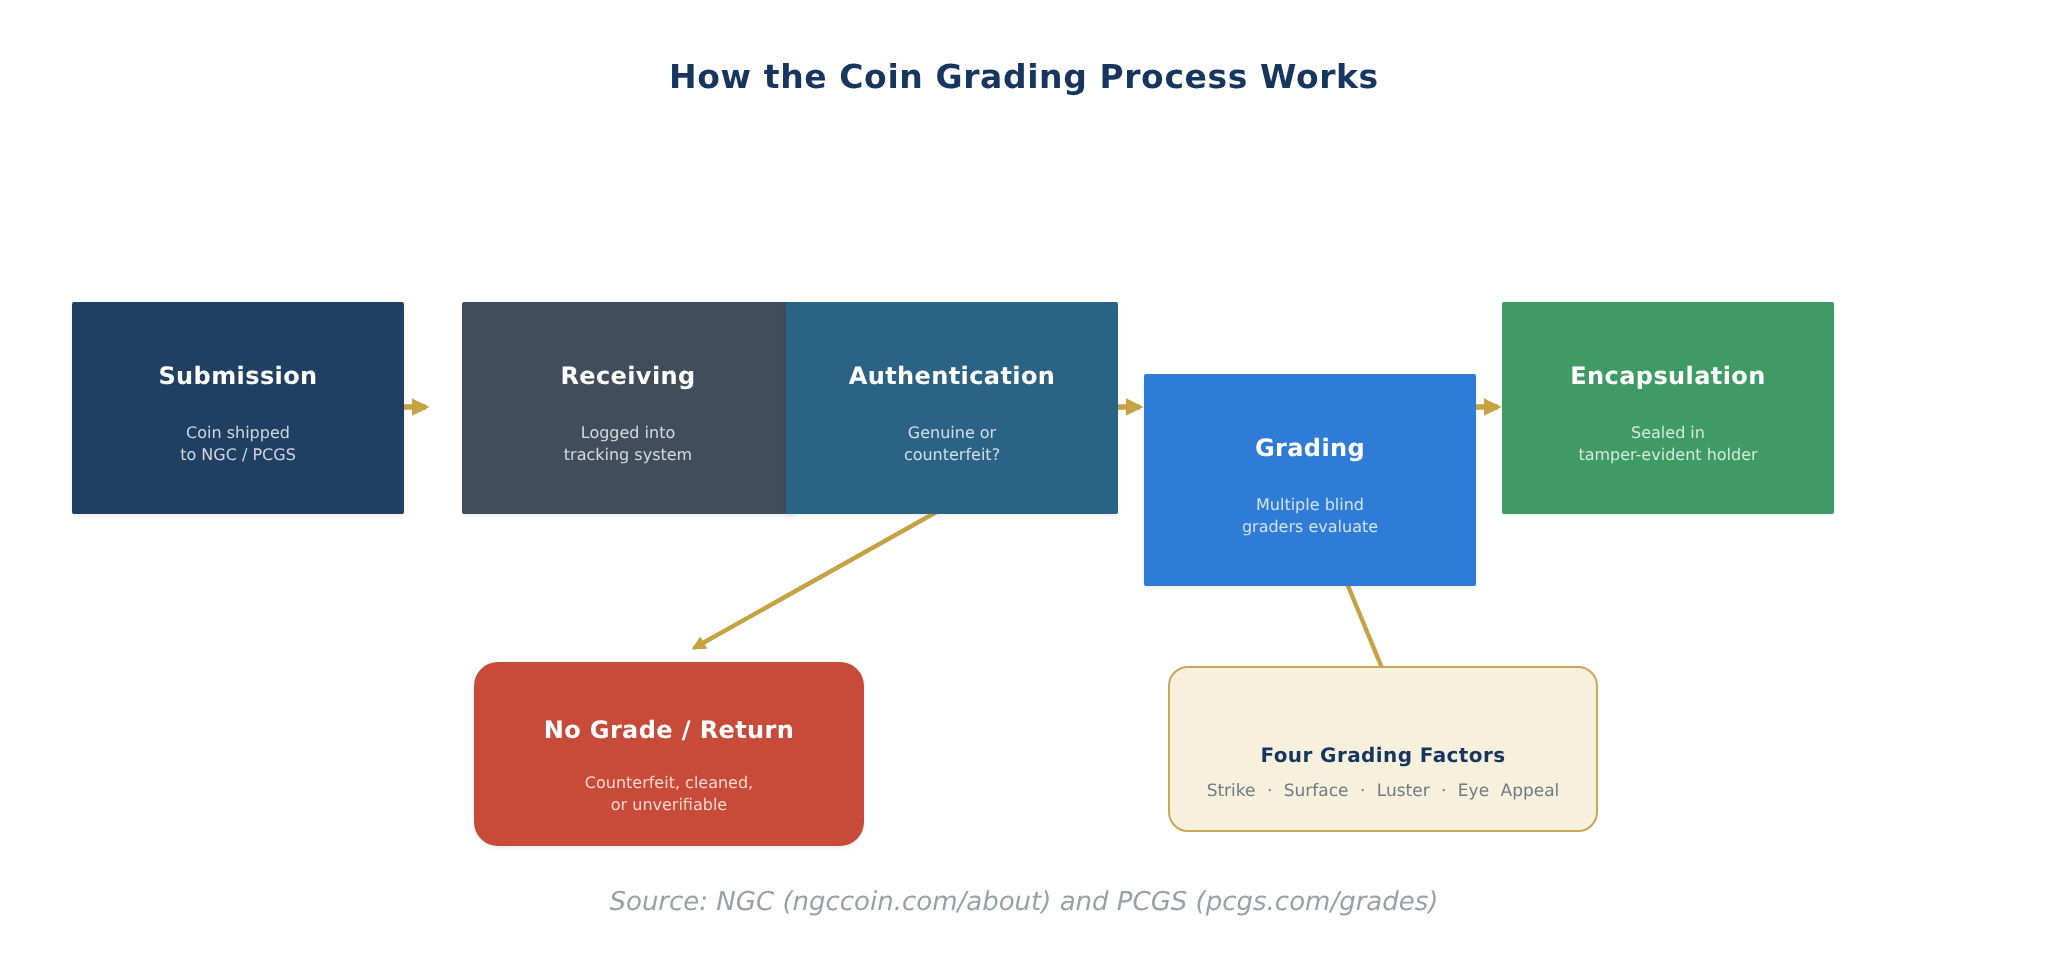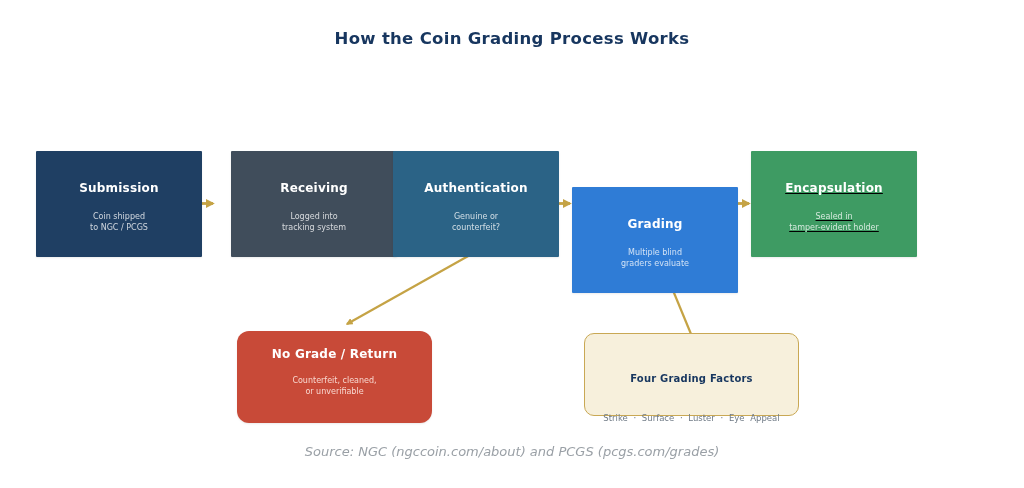--- a/index.html
+++ b/index.html
@@ -60,21 +60,21 @@
     white-space: pre-line;
   }
   .nograde-box {
     position: absolute;
     left: 237px;
     top: 331px;
     width: 195px;
     height: 92px;
     border-radius: 12px;
     box-sizing: border-box;
-    padding-top: 16px;
+    padding-top: 27px;
     text-align: center;
     box-shadow: 0 1px 2px rgba(0,0,0,0.08);
   }
   .nograde-label {
     font-size: 12px;
     font-weight: bold;
     color: #ffffff;
     letter-spacing: 0.2px;
   }
   .nograde-desc {
@@ -96,21 +96,21 @@
     padding-top: 39px;
     text-align: center;
   }
   .factors-label {
     font-size: 10px;
     font-weight: bold;
     color: #17365f;
     letter-spacing: 0.2px;
   }
   .factors-desc {
-    margin-top: 29px;
+    margin-top: 7px;
     font-size: 8.5px;
     color: #6f7a85;
     word-spacing: 3px;
   }
   .source-line {
     position: absolute;
     top: 444px;
     left: 0;
     width: 1024px;
     text-align: center;
@@ -161,21 +161,21 @@
     <div class="step-desc">Genuine or
 counterfeit?</div>
   </div>
 
   <div class="step" style="left: 572px; background-color: rgb(47, 124, 214); margin-top: 36px;">
     <div class="step-label">Grading</div>
     <div class="step-desc">Multiple blind
 graders evaluate</div>
   </div>
 
-  <div class="step" style="left: 751px; background-color: rgb(62, 155, 99); text-decoration: underline;">
+  <div class="step" style="left: 751px; background-color: rgb(62, 155, 99);">
     <div class="step-label">Encapsulation</div>
     <div class="step-desc">Sealed in
 tamper-evident holder</div>
   </div>
 
   <div class="nograde-box" style="background-color: rgb(200, 74, 56);">
     <div class="nograde-label">No Grade / Return</div>
     <div class="nograde-desc">Counterfeit, cleaned,
 or unverifiable</div>
   </div>

